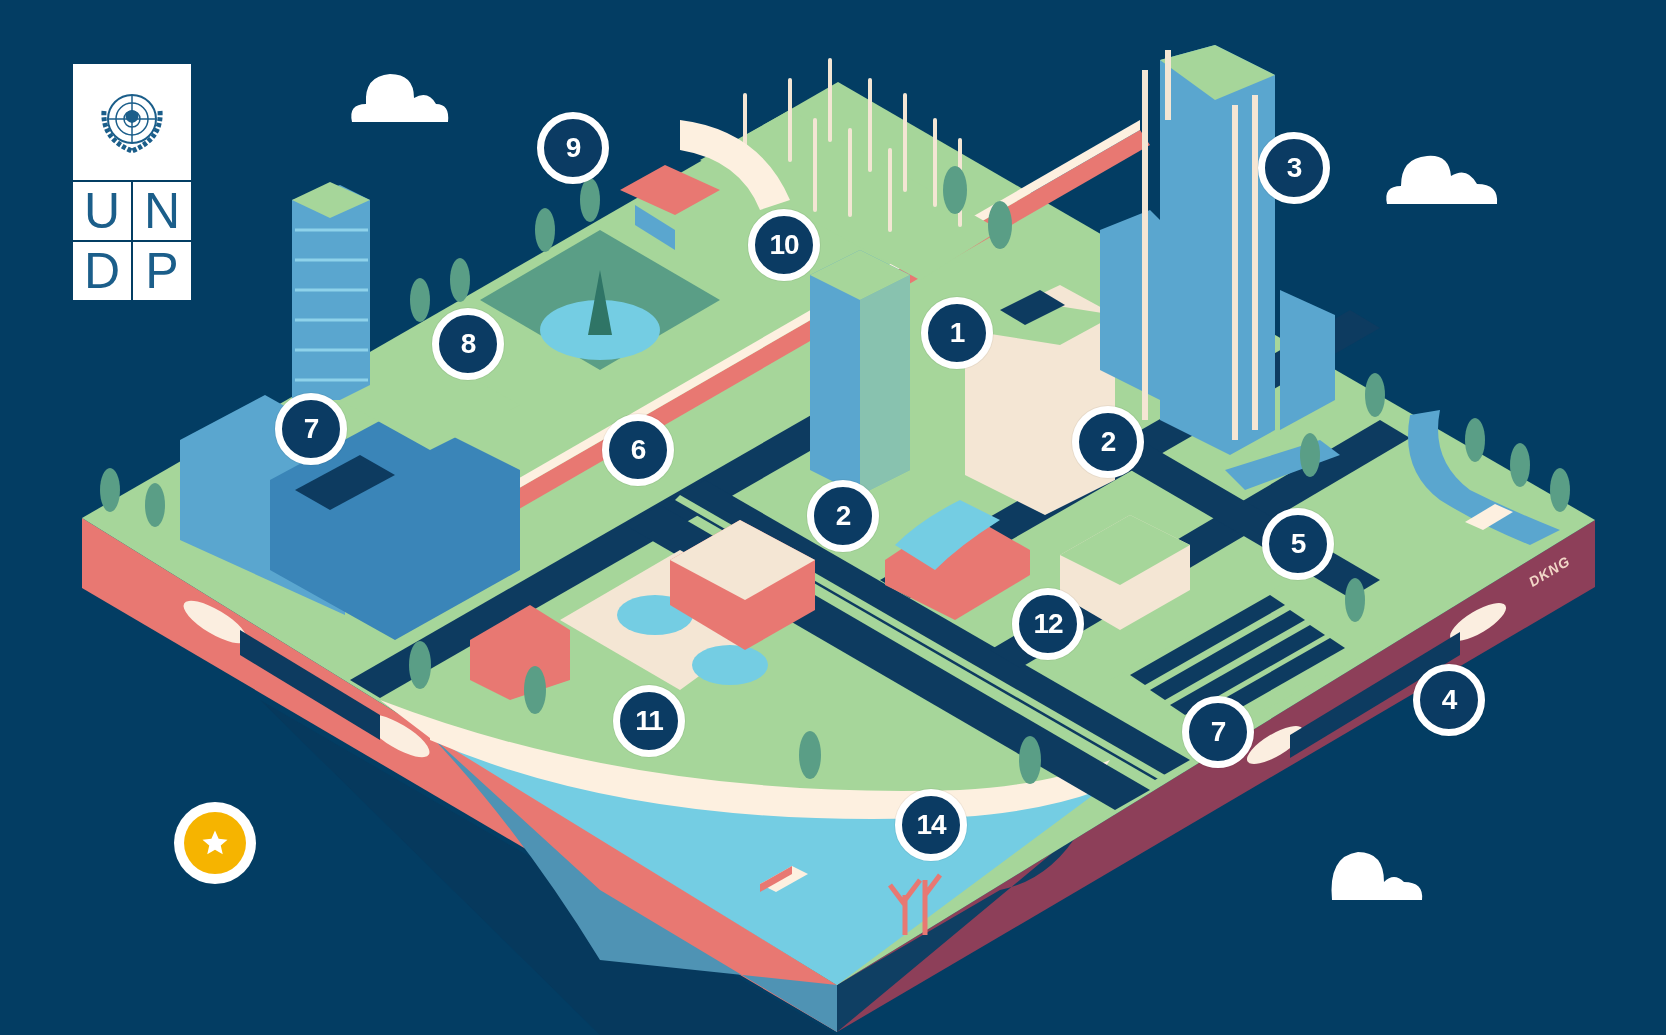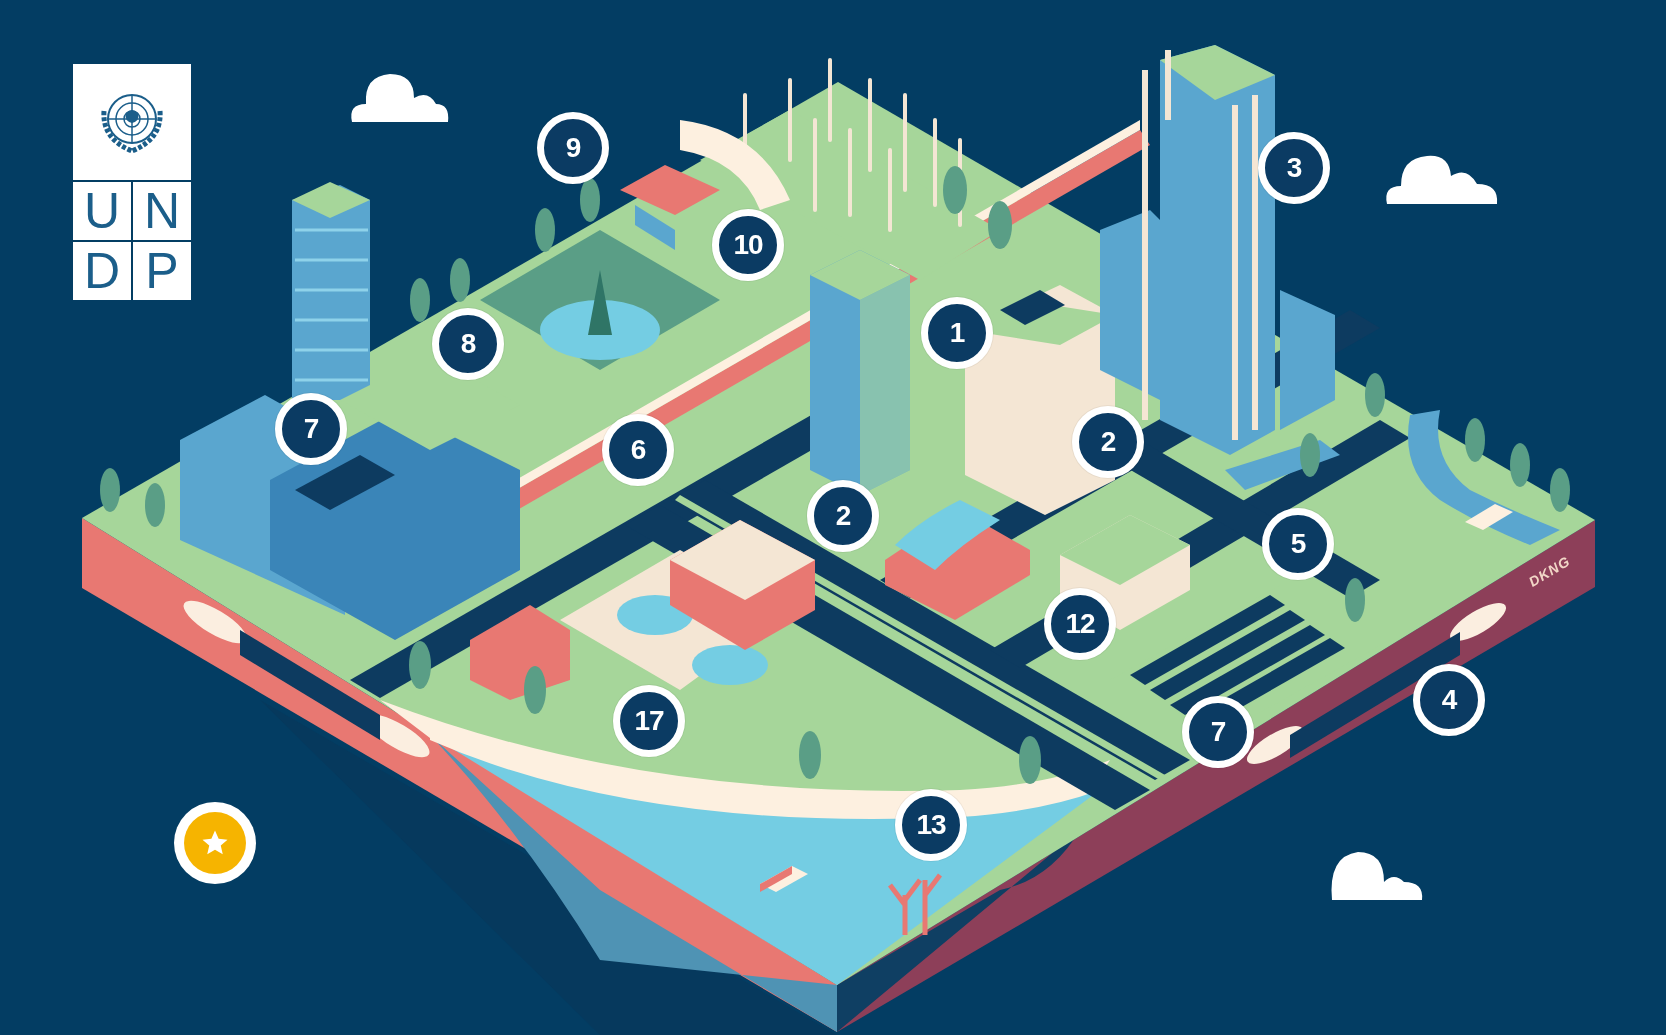--- a/index.html
+++ b/index.html
@@ -206,24 +206,24 @@
 
   <div class="marker" style="left:957px;top:333px">1</div>
   <div class="marker" style="left:843px;top:516px">2</div>
   <div class="marker" style="left:1294px;top:168px">3</div>
   <div class="marker" style="left:1449px;top:700px">4</div>
   <div class="marker" style="left:1298px;top:544px">5</div>
   <div class="marker" style="left:638px;top:450px">6</div>
   <div class="marker" style="left:311px;top:429px">7</div>
   <div class="marker" style="left:468px;top:344px">8</div>
   <div class="marker" style="left:573px;top:148px">9</div>
-  <div class="marker" style="left:748px;top:245px">10</div>
-  <div class="marker" style="left:649px;top:721px">17</div>
-  <div class="marker" style="left:1080px;top:624px">12</div>
-  <div class="marker" style="left:931px;top:825px">13</div>
+  <div class="marker" style="left:784px;top:245px">10</div>
+  <div class="marker" style="left:649px;top:721px">11</div>
+  <div class="marker" style="left:1048px;top:624px">12</div>
+  <div class="marker" style="left:931px;top:825px">14</div>
   <div class="marker" style="left:1108px;top:442px">2</div>
   <div class="marker" style="left:1218px;top:732px">7</div>
 
   <div class="star-btn">
     <div class="inner">
       <svg width="30" height="30" viewBox="0 0 24 24">
         <polygon points="12,2 14.9,8.6 22,9.3 16.6,14 18.2,21 12,17.3 5.8,21 7.4,14 2,9.3 9.1,8.6" fill="#ffffff"></polygon>
       </svg>
     </div>
   </div>

